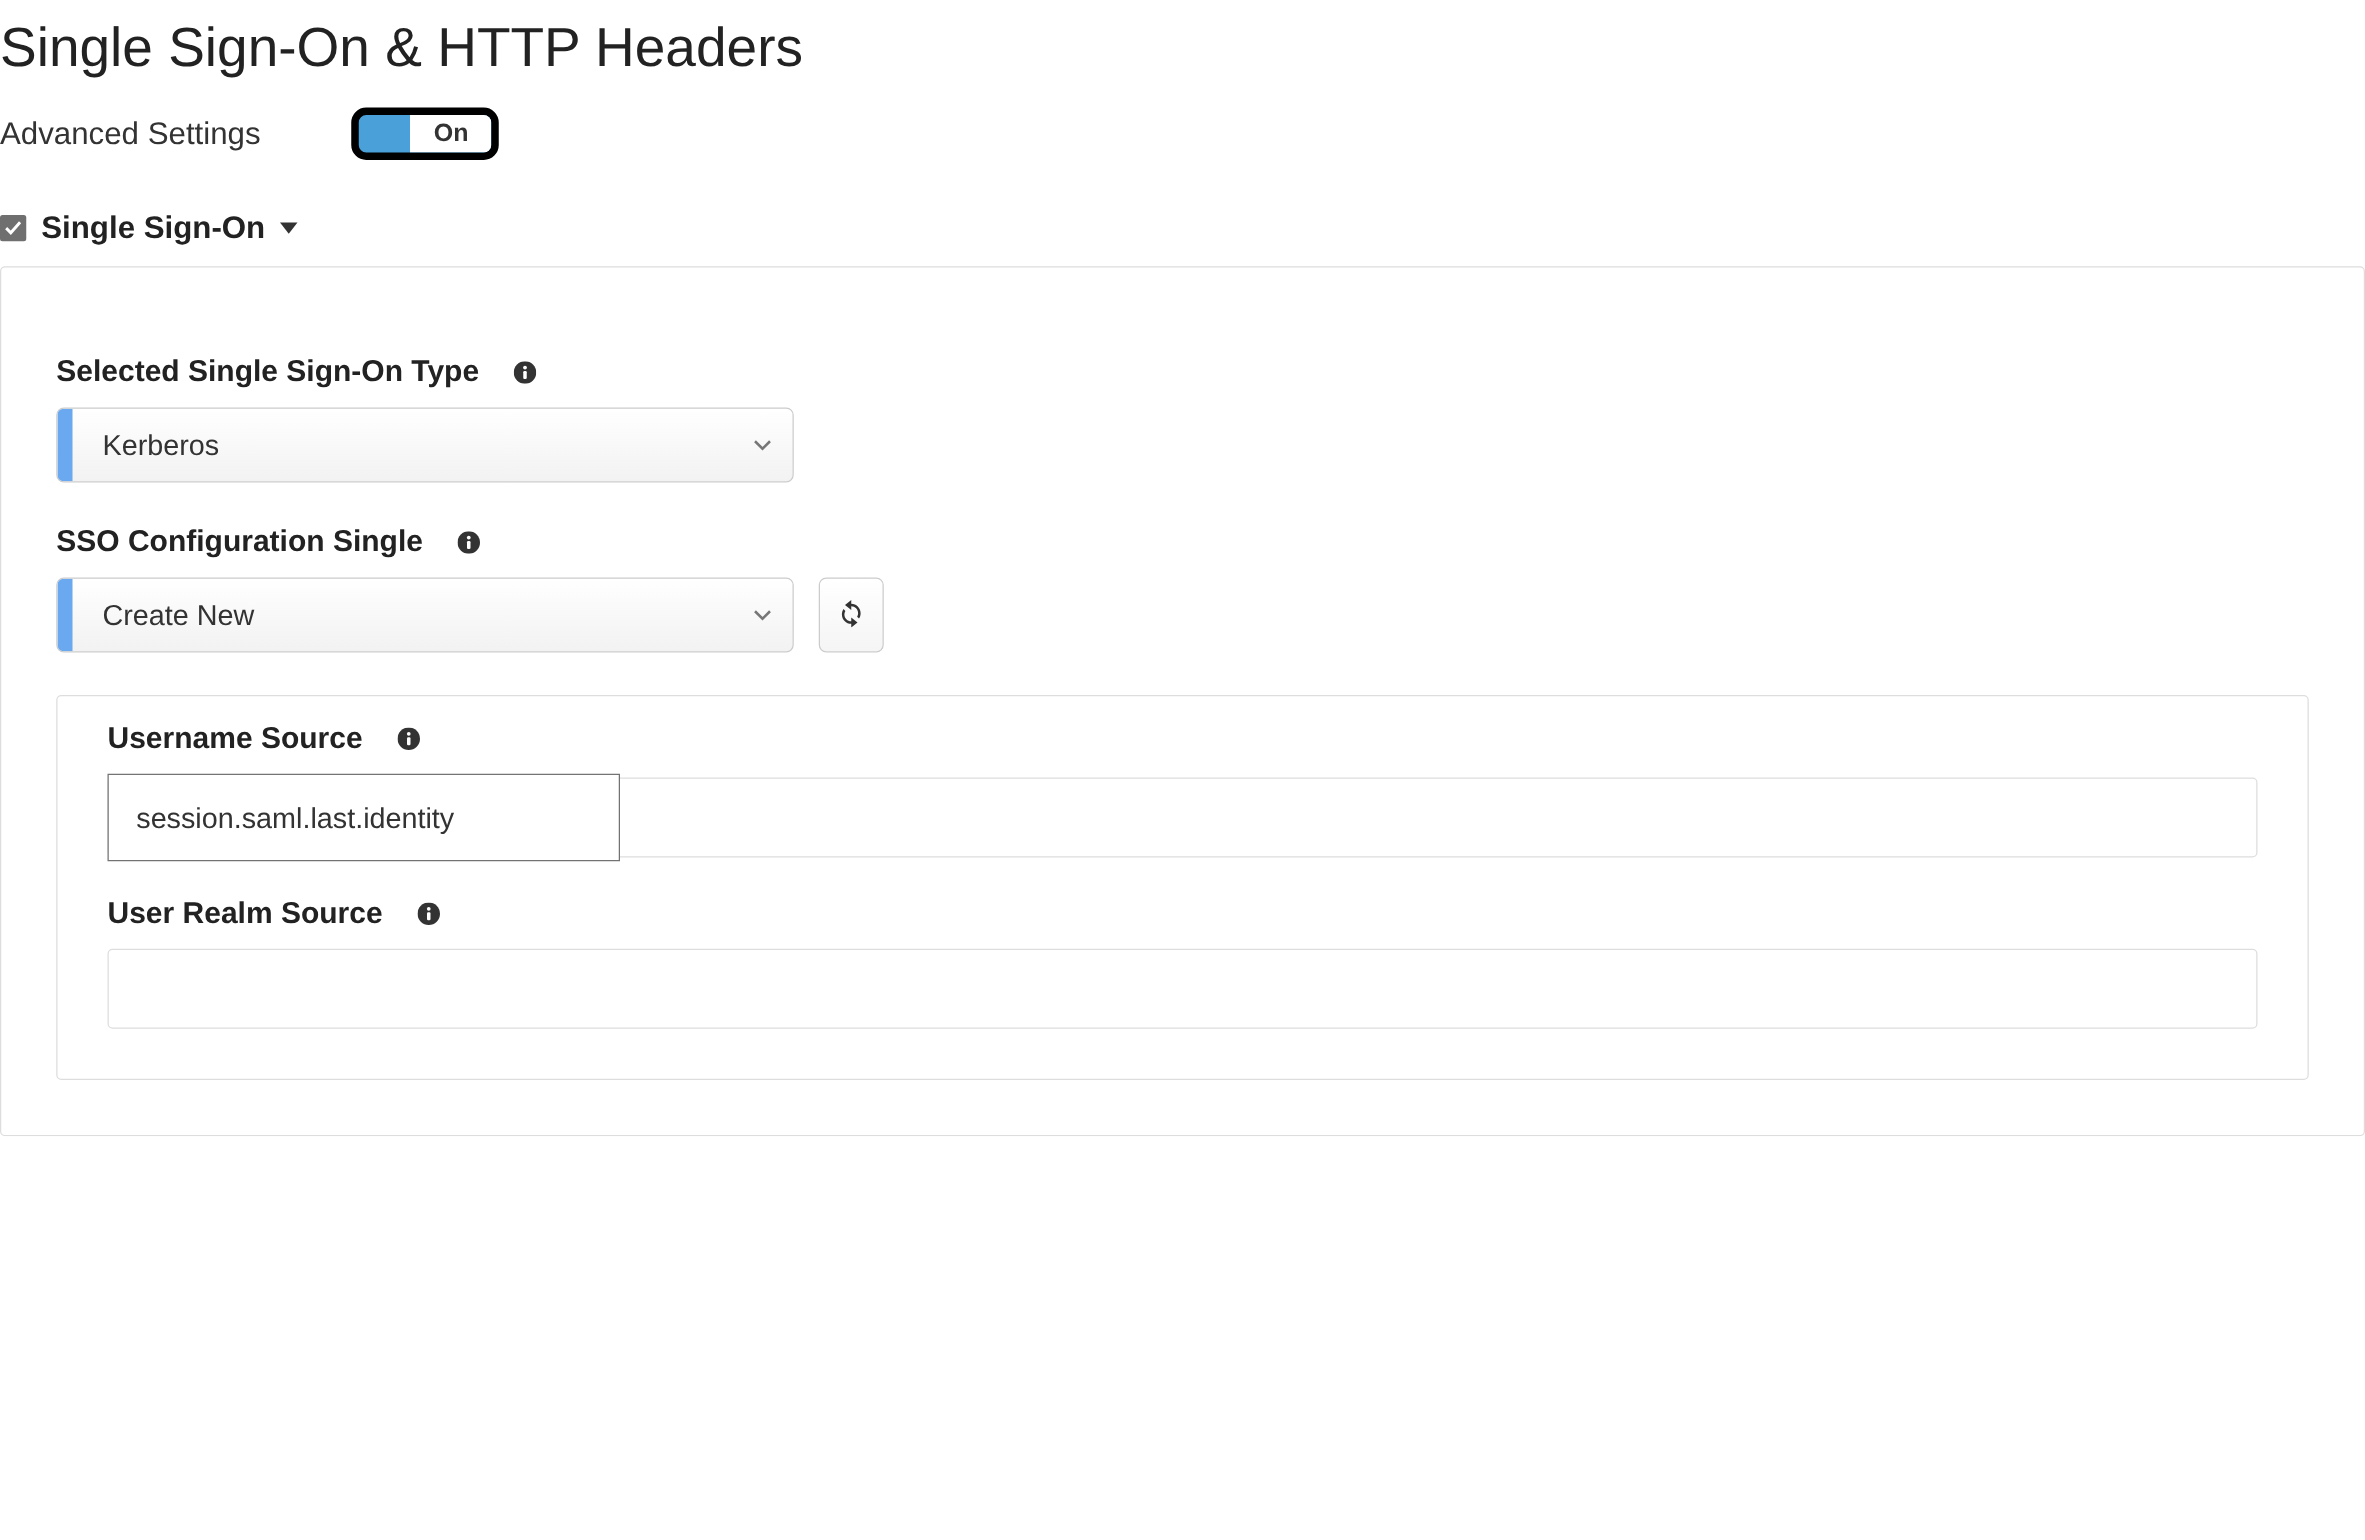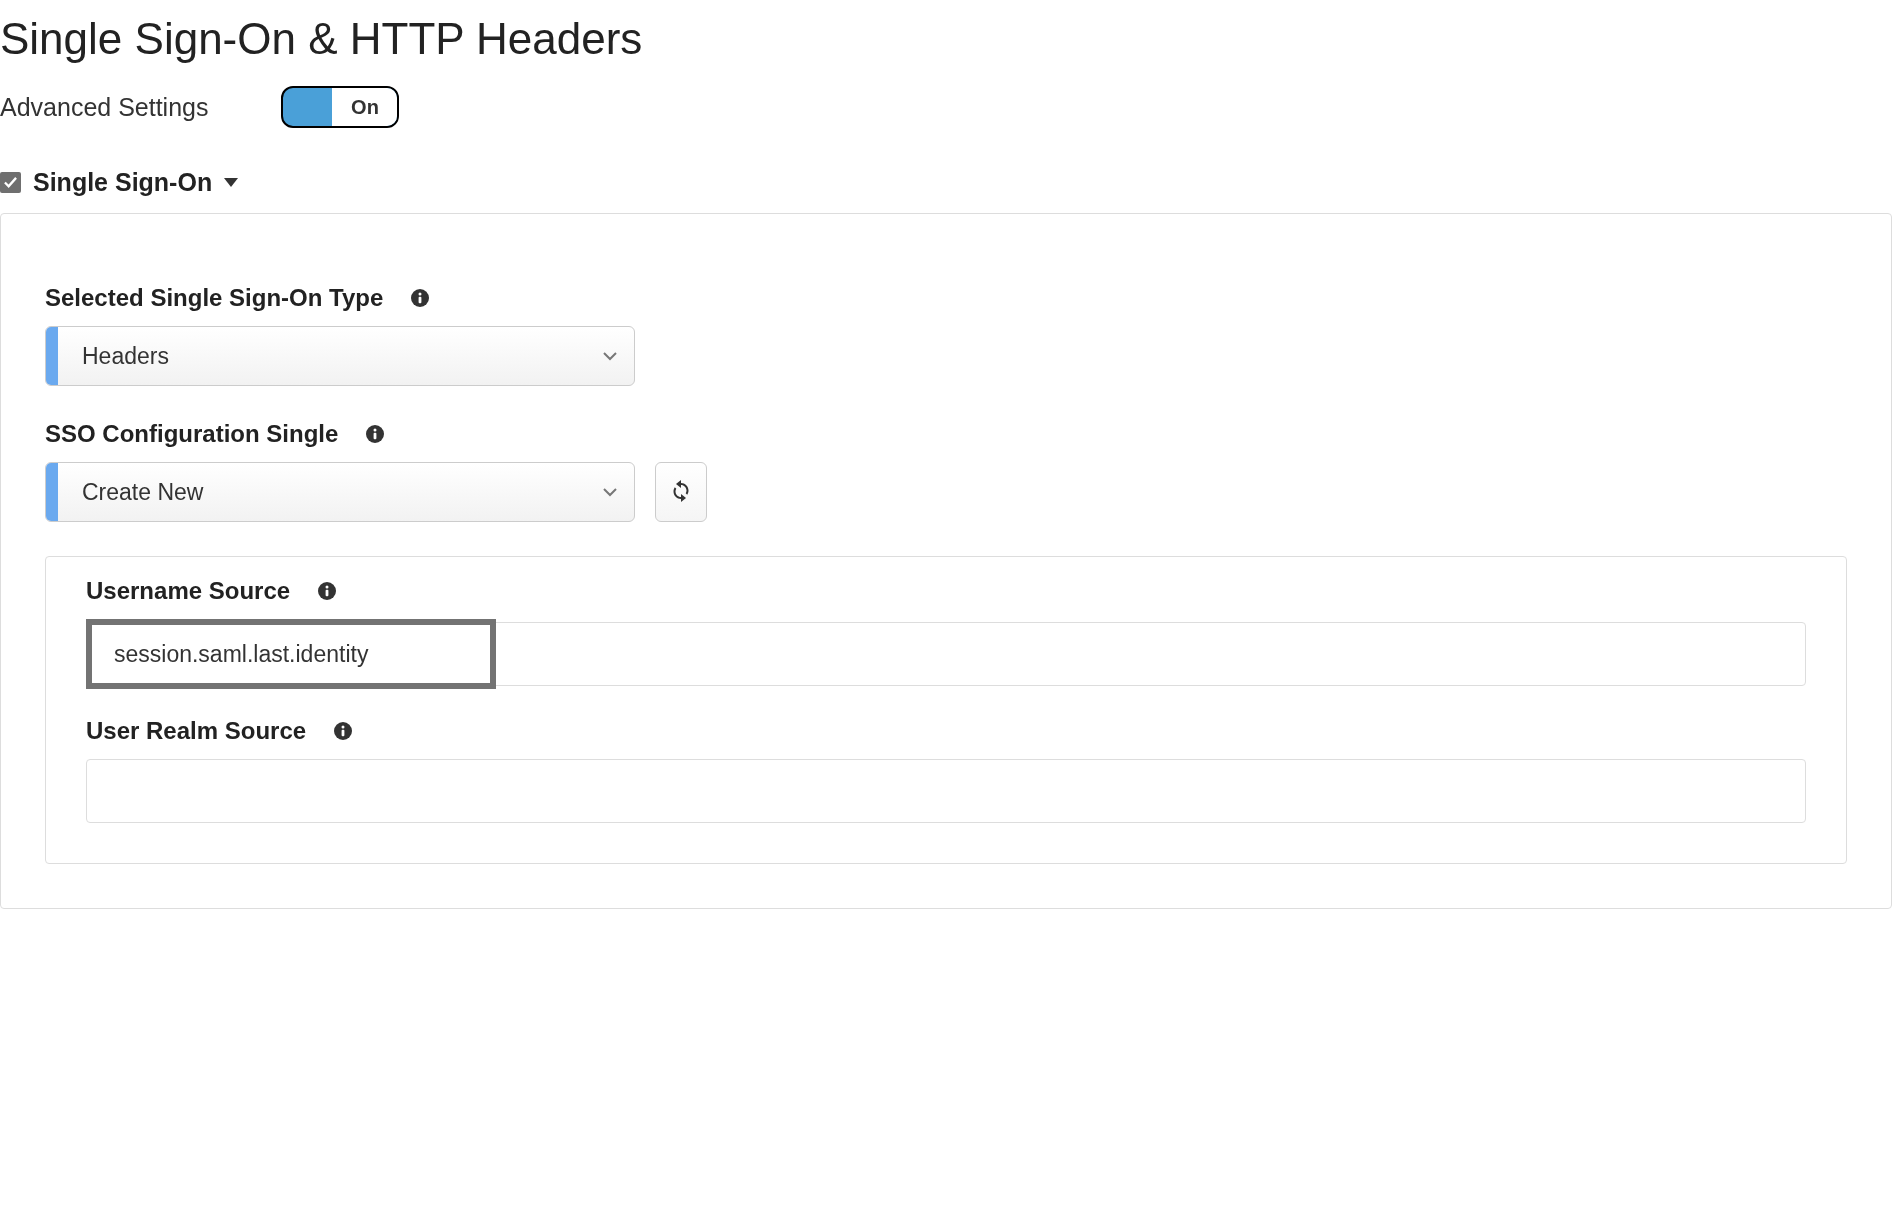--- a/index.html
+++ b/index.html
@@ -23,21 +23,21 @@
     .advanced-settings-label {
       font-size: 25px;
       font-weight: 400;
       color: #333;
     }
     .toggle {
       display: inline-flex;
       align-items: center;
       width: 118px;
       height: 42px;
-      border: 2px solid #000000;
+      border: 6px solid #000000;
       border-radius: 12px;
       background: #4aa0d8;
       cursor: pointer;
       overflow: hidden;
     }
     .toggle .toggle-spacer {
       flex: 1;
     }
     .toggle .toggle-on {
       width: 65px;
@@ -209,21 +209,21 @@
       height: 64px;
       border: 1px solid #ddd;
       border-radius: 4px;
       background: #fff;
     }
     .highlighted-stack .fg-input {
       position: absolute;
       left: 0; top: 0;
       width: 410px;
       height: 70px;
-      border: 6px solid #737373;
+      border: 1px solid #737373;
       border-radius: 0;
       background: #fff;
       display: flex;
       align-items: center;
       padding: 0 22px;
       font-size: 23px;
       color: #333;
     }
   </style>
 </head>
@@ -258,21 +258,21 @@
         <svg viewBox="0 0 18 18">
             <circle cx="9" cy="9" r="9" fill="#333"></circle>
             <circle cx="9" cy="5" r="1.5" fill="#fff"></circle>
             <rect x="7.6" y="7.8" width="2.8" height="6.4" fill="#fff" rx="1"></rect>
           </svg>
       </span>
     </div>
     <div class="select-wrap">
       <div class="custom-select">
         <div class="blue-bar"></div>
-        <div class="select-text">Headers</div>
+        <div class="select-text">Kerberos</div>
         <div class="select-chevron">
           <svg viewBox="0 0 16 10">
               <path fill="none" stroke="#777" stroke-width="2" d="M2 2 L8 8 L14 2"></path>
             </svg>
         </div>
       </div>
     </div>
   </div>
 
   <div class="form-row">

